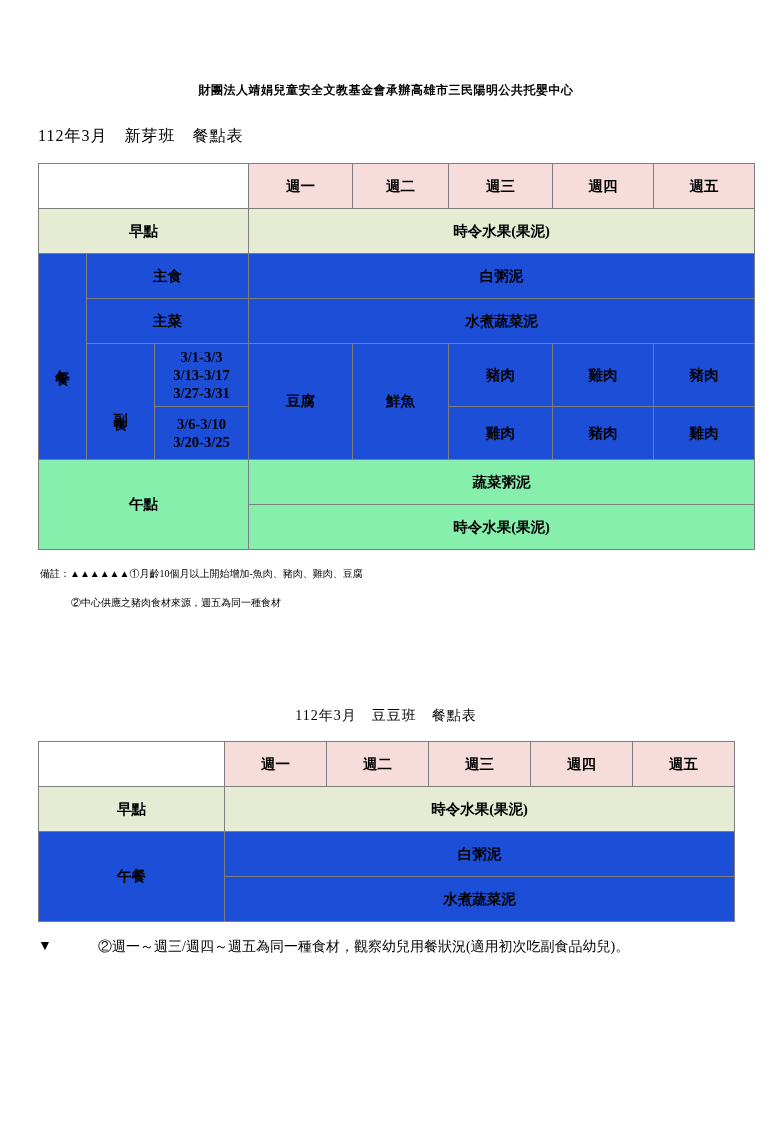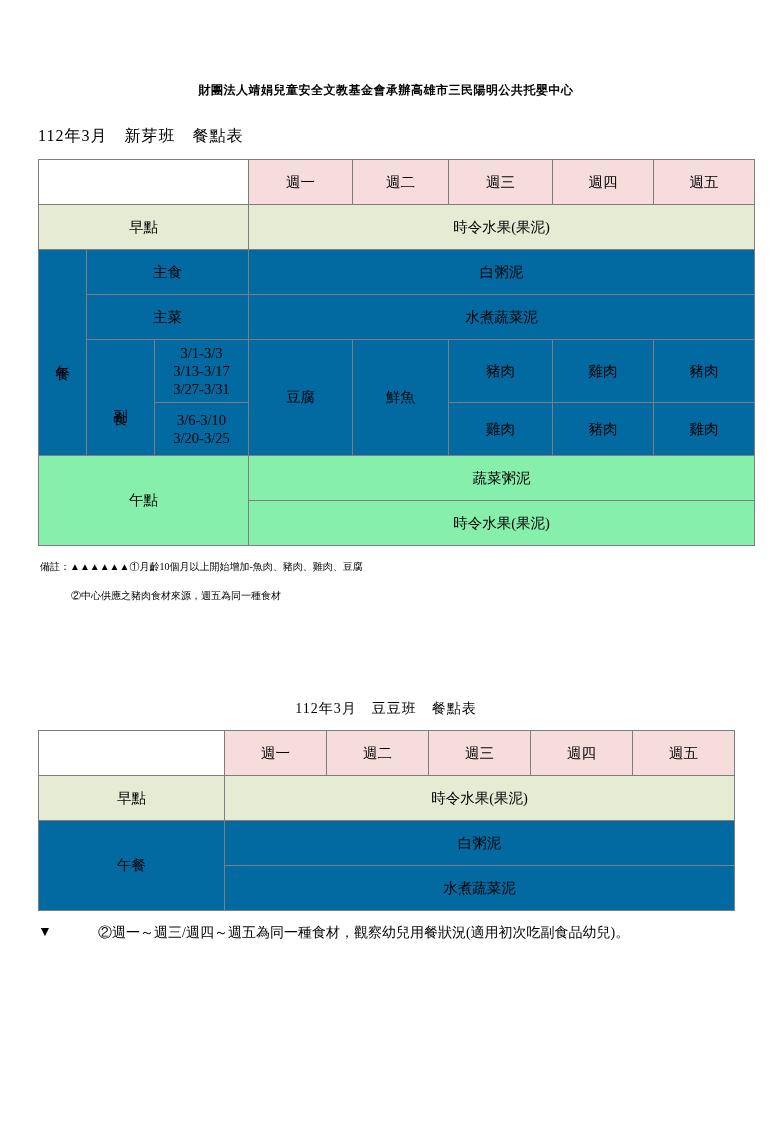--- a/index.html
+++ b/index.html
@@ -34,35 +34,36 @@
     text-align: left;
     font-size: 16px;
     margin-top: 27px;
     margin-bottom: 12px;
     letter-spacing: 1px;
   }
   table.menu {
     border-collapse: collapse;
     width: 696px;
     table-layout: fixed;
-    margin: 2px auto;
+    margin: 16px auto;
+    font-weight: bold;
   }
   table.menu td {
     border: 1px solid #7e7e7e;
     text-align: center;
     vertical-align: middle;
     font-size: 14.5px;
     padding: 0;
     height: 44px;
     line-height: 1.25;
   }
   .c-white { background: #ffffff; }
   .c-pink  { background: #f7dcdc; }
   .c-green { background: #e6ecd4; }
-  .c-blue  { background: #0369a1; }
+  .c-blue  { background: #1d4ed8; }
   .c-peach { background: #86efac; }
 
   .day-head { font-size: 14.5px; }
   .tall-sub { font-size: 13px; line-height: 1.35; }
   .vert-2 { width: 48px; }
   .vert-label {
     writing-mode: vertical-rl;
     text-orientation: upright;
     letter-spacing: 2px;
     display: inline-block;

